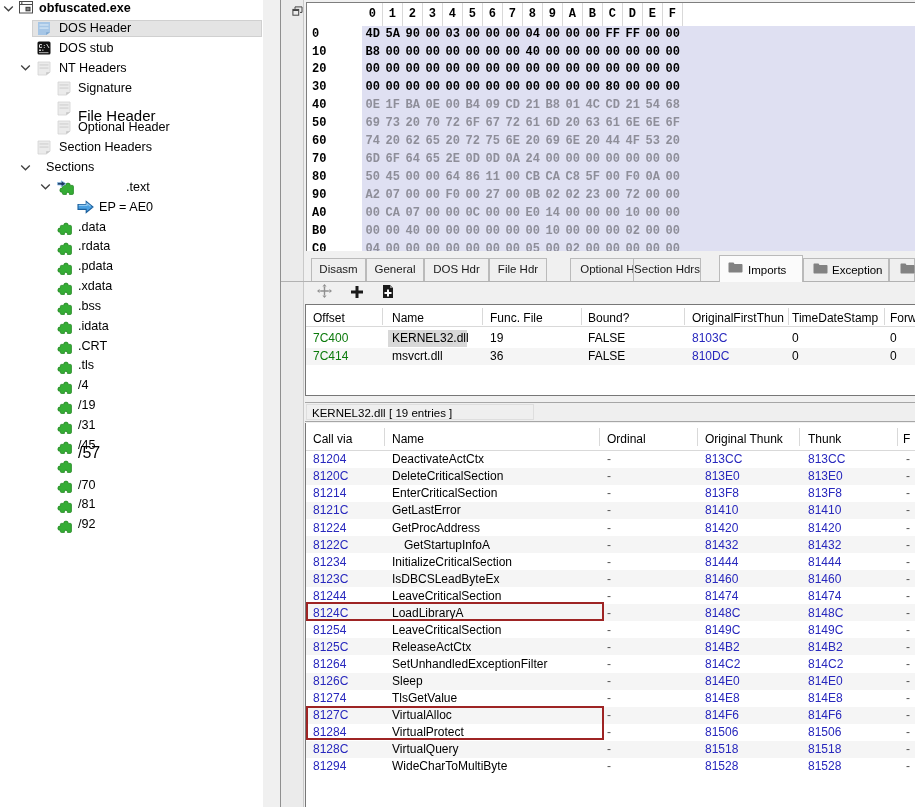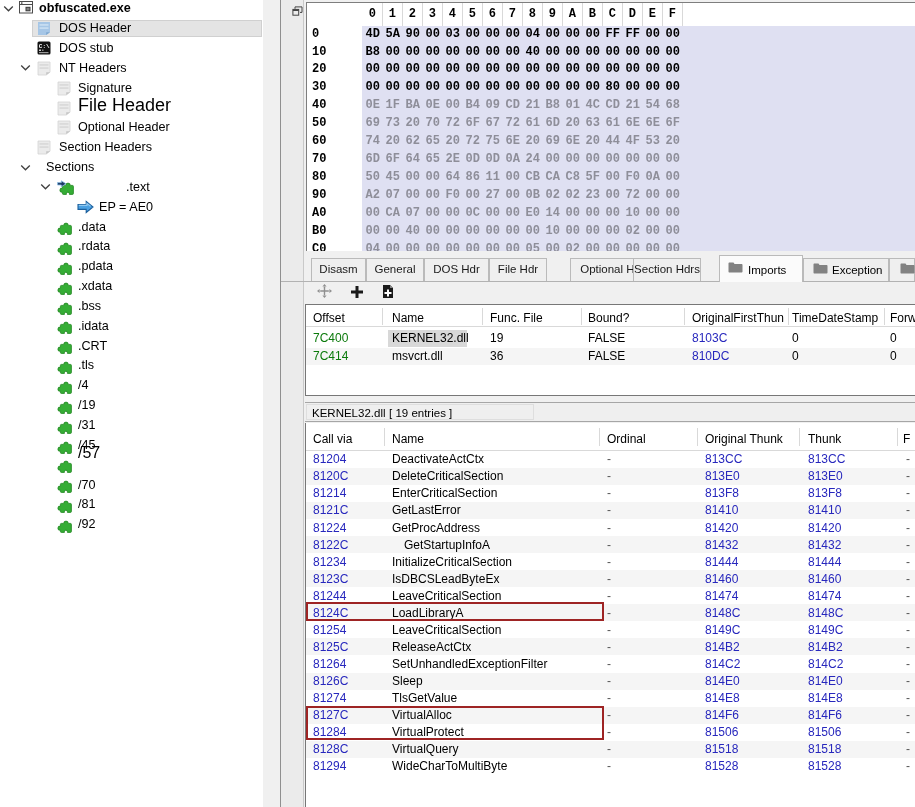--- a/index.html
+++ b/index.html
@@ -79,21 +79,21 @@
   </div>
 <div class="t" style="left:78px;top:80.5px;font-size:12.6px;">Signature</div>
 <div class="ab" style="left:57px;top:100.55px">
     <svg width="14" height="15" viewBox="0 0 14 15">
       <path d="M1 1h12v10.2l-3.8 2.8H1z" fill="#ebebeb" stroke="#d3d3d3" stroke-width="0.8"></path>
       <rect x="2.5" y="3" width="9" height="1.8" fill="#dadada"></rect>
       <rect x="2.5" y="6.2" width="9" height="1.8" fill="#dadada"></rect>
       <path d="M13 11.2l-3.8 2.8v-2.8z" fill="#c6c6c6"></path>
     </svg>
   </div>
-<div class="t" style="left:78px;top:98px;font-size:18px;text-align:right;">File Header</div>
+<div class="t" style="left:78px;top:109px;font-size:15px;text-align:right;">File Header</div>
 <div class="ab" style="left:57px;top:120.4px">
     <svg width="14" height="15" viewBox="0 0 14 15">
       <path d="M1 1h12v10.2l-3.8 2.8H1z" fill="#ebebeb" stroke="#d3d3d3" stroke-width="0.8"></path>
       <rect x="2.5" y="3" width="9" height="1.8" fill="#dadada"></rect>
       <rect x="2.5" y="6.2" width="9" height="1.8" fill="#dadada"></rect>
       <path d="M13 11.2l-3.8 2.8v-2.8z" fill="#c6c6c6"></path>
     </svg>
   </div>
 <div class="t" style="left:78px;top:120.2px;font-size:12.6px;">Optional Header</div>
 <div class="ab" style="left:37px;top:140.25000000000003px">

